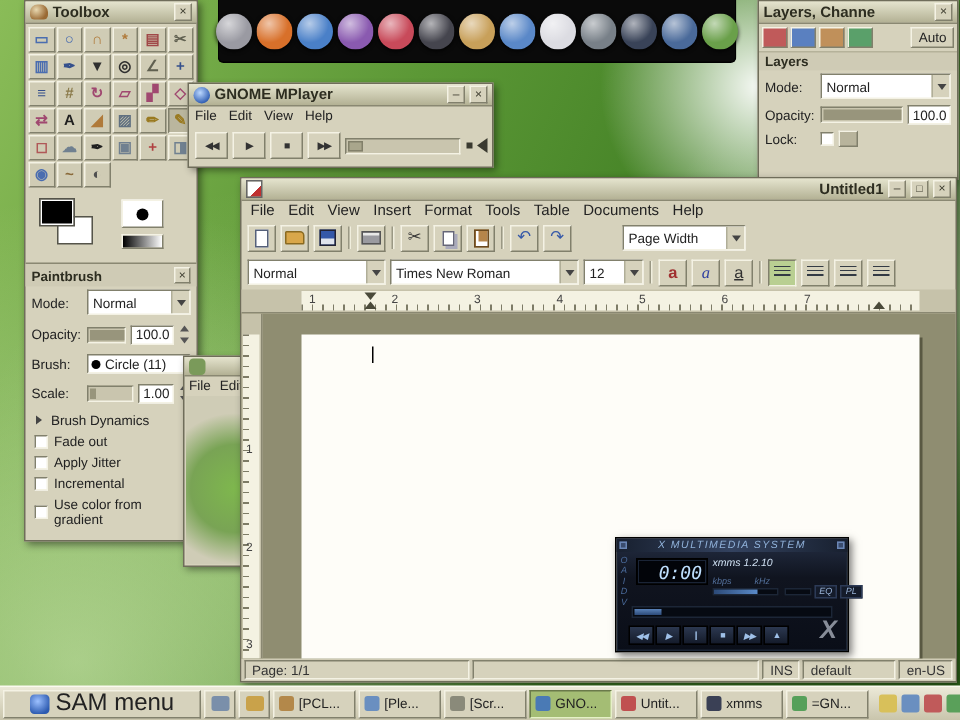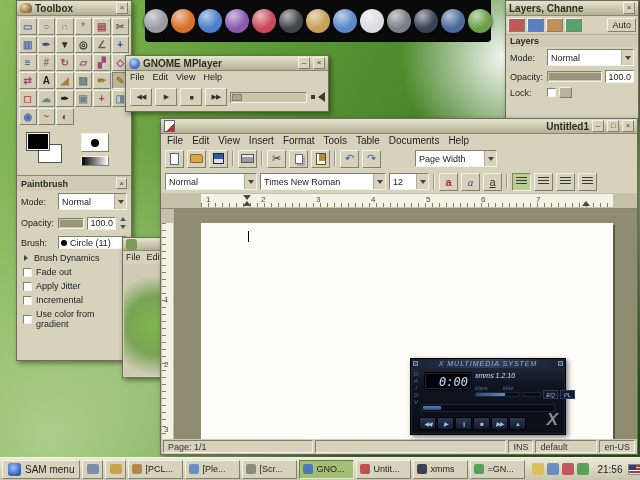--- a/index.html
+++ b/index.html
@@ -126,21 +126,21 @@
 .xvfill{height:100%;width:70%;background:linear-gradient(90deg,#2c4a78,#5a8ac8);}
 .xbal{position:absolute;left:112px;top:33px;width:18px;height:5px;background:#060a12;border:1px solid #1c2637;}
 .xtoggle{position:absolute;top:31px;width:15px;height:9px;font-size:6px;color:#9ab4d8;border:1px solid #2c3a56;background:#141b2a;text-align:center;line-height:8px;}
 .xpos{position:absolute;left:10px;top:45px;right:10px;height:8px;background:#060a12;border:1px solid #1c2637;}
 .xthumb{position:absolute;left:1px;top:1px;width:18px;bottom:1px;background:linear-gradient(180deg,#5a82b8,#2c4a78);}
 .xbtns{position:absolute;left:8px;top:58px;display:flex;gap:1px;}
 .xbtn{width:17px;height:13px;background:linear-gradient(180deg,#2c3850,#141b2a);border:1px solid #000;color:#9fc0e8;font-size:6px;display:flex;align-items:center;justify-content:center;letter-spacing:-1px;flex:none;}
 .xlogo{position:absolute;right:7px;top:51px;font-size:17px;font-weight:bold;color:#878d98;}
 
 #taskbar{position:absolute;left:0;right:0;bottom:0;height:23px;background:linear-gradient(180deg,#ece9d8,#c9c5ac);border-top:1px solid #fbfaf0;display:flex;align-items:center;gap:2px;padding:0 2px;z-index:9;}
-.sambtn{display:flex;align-items:center;gap:4px;height:19px;padding:0 5px;background:#d6d2bc;font-size:10px;color:#222;flex:none;}
+.sambtn{display:flex;align-items:center;gap:4px;height:19px;padding:0 17px;background:#d6d2bc;font-size:16px;color:#222;flex:none;}
 .samicon{width:13px;height:13px;border-radius:3px;background:radial-gradient(circle at 40% 35%,#9cc0ff,#2c5ab0 75%);flex:none;}
 .qbtn{width:21px;height:19px;display:flex;align-items:center;justify-content:center;background:#d6d2bc;flex:none;}
 .qico{width:12px;height:10px;border-radius:2px;}
 .task{flex:none;width:55px;height:19px;display:flex;align-items:center;gap:3px;padding:0 3px;background:#d6d2bc;overflow:hidden;}
 .task.active{background:#a4bd74;border-color:#6a7a4a #e6f0c8 #e6f0c8 #6a7a4a;}
 .ticon{width:10px;height:10px;flex:none;border-radius:2px;}
 .tlabel{font-size:9px;color:#222;white-space:nowrap;overflow:hidden;}
 .spacer{flex:1;}
 .tray{display:flex;gap:3px;align-items:center;padding:0 3px;}
 .trico{width:12px;height:12px;border-radius:2px;flex:none;}
@@ -326,20 +326,31 @@
         </span>
     </div>
     <div class="optrow">
       <span class="lbl">Brush:</span>
       <div class="spinbox in" style="flex:1;gap:3px">
         <span class="bdot" style="width:6px;height:6px"></span>
         <span>Circle (11)</span>
       </div>
     </div>
     <div class="optrow">
+      <span class="lbl">Scale:</span>
+      <div class="slider in" style="flex:1">
+          <div class="fill" style="width:12%"></div>
+        </div>
+      <span class="spinbox in">1.00</span>
+      <span class="spin">
+          <span class="tri-u"></span>
+          <span class="tri-dn"></span>
+        </span>
+    </div>
+    <div class="optrow">
       <span class="tri-r"></span>
       <span>Brush Dynamics</span>
     </div>
     <div>
 
         <div class="cbrow">
           <span class="cb in"></span>
           <span>Fade out</span>
         </div>
 

